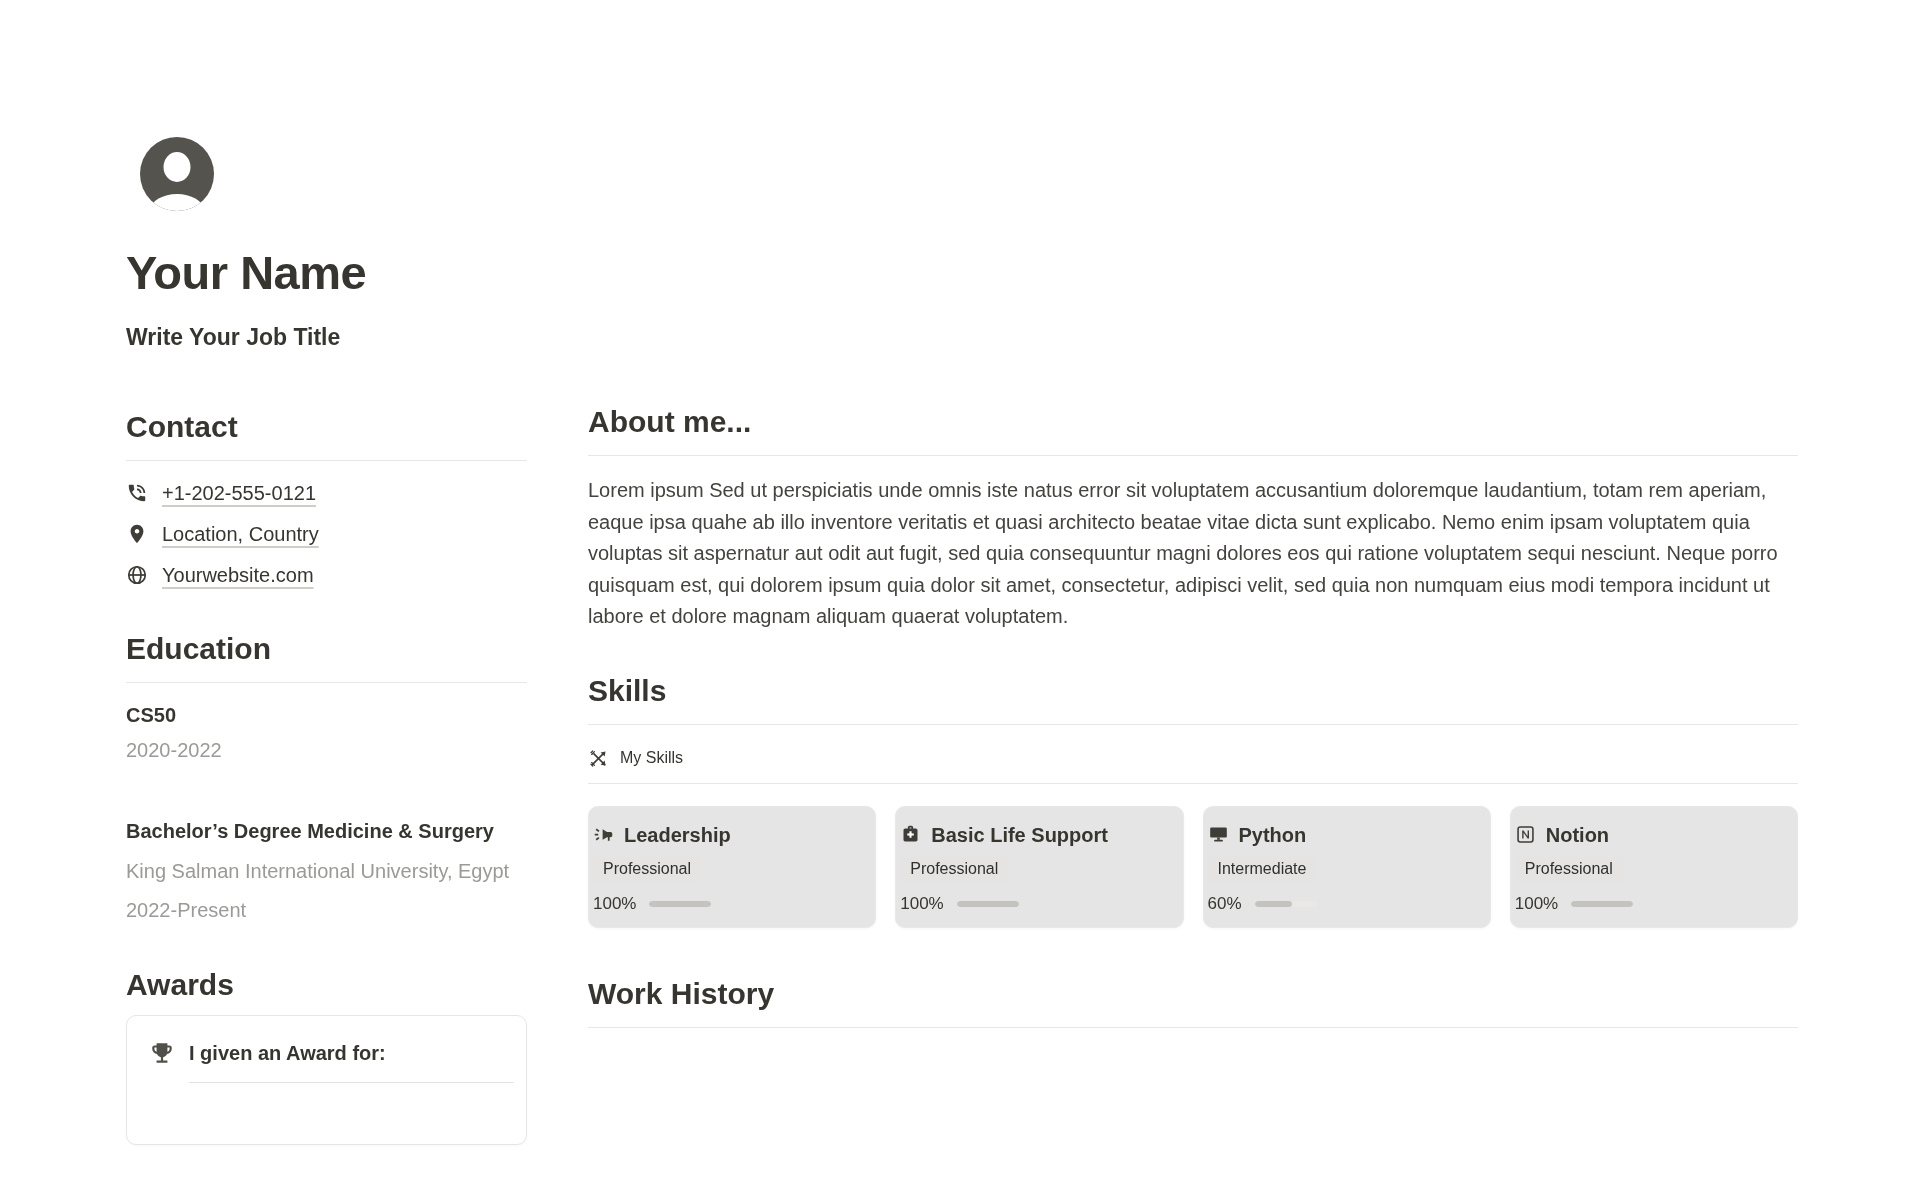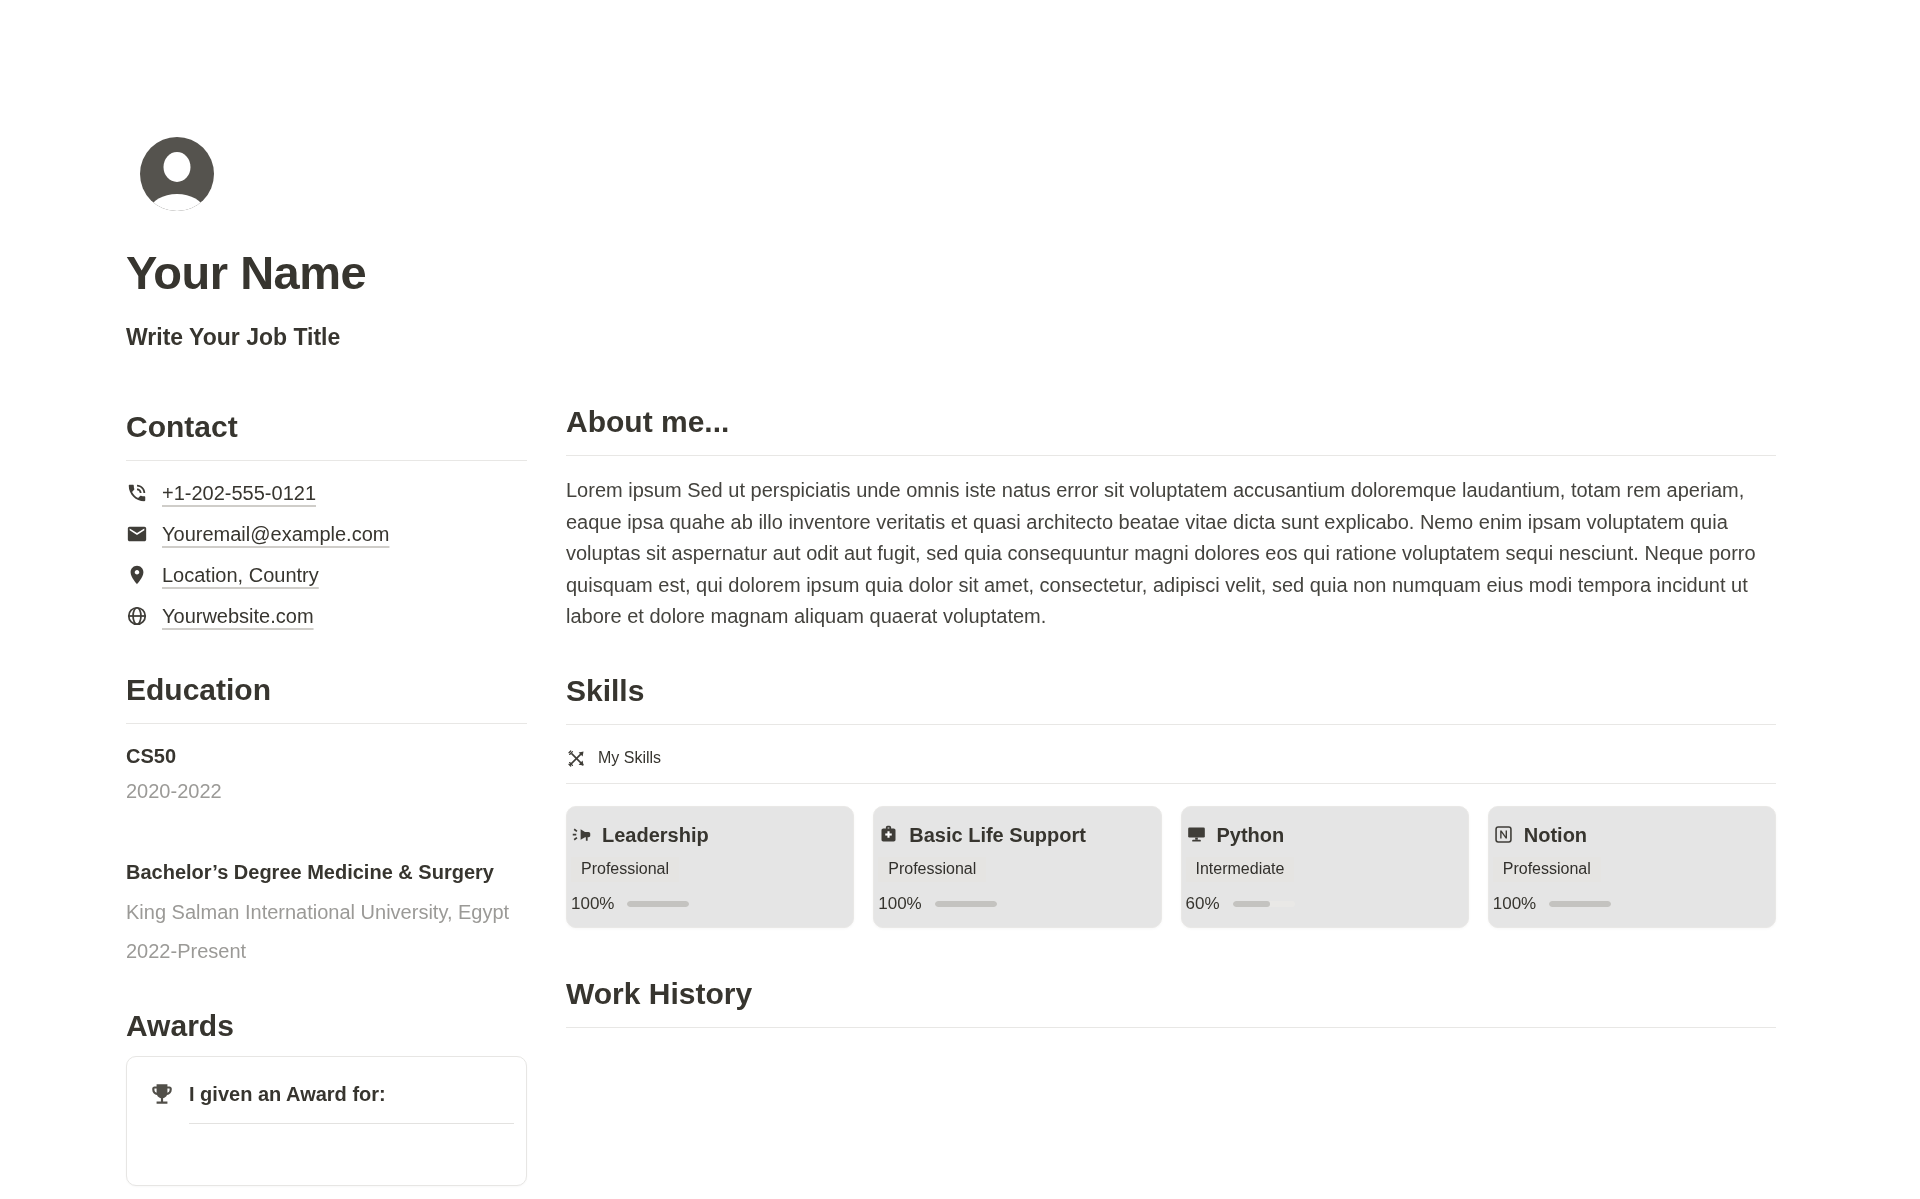--- a/index.html
+++ b/index.html
@@ -5,21 +5,21 @@
   * { box-sizing: border-box; margin: 0; padding: 0; }
   html, body { width: 1920px; height: 1199px; }
   body {
     position: relative;
     background: #ffffff;
     font-family: "Liberation Sans", "DejaVu Sans", sans-serif;
     color: #37352f;
     overflow: hidden;
   }
   .left-col  { position: absolute; left: 126px; top: 137px; width: 401px; }
-  .right-col { position: absolute; left: 566px; top: 404px; width: 1210px; }
+  .right-col { position: absolute; left: 588px; top: 404px; width: 1210px; }
 
   
   .avatar {
     width: 74px; height: 74px; border-radius: 50%;
     background: #55534e; position: relative; overflow: hidden; margin-left: 14px;
   }
   .avatar .head {
     position: absolute; top: 15px; left: 50%; transform: translateX(-50%);
     width: 27px; height: 30px; border-radius: 50%; background: #ffffff;
   }
@@ -118,28 +118,20 @@
   <h2 class="section-heading" style="margin-top:58px">Contact</h2>
 
   <div class="contact-list">
     <div class="contact-row">
       <span class="icon">
         <svg width="22" height="22" viewBox="0 0 24 24" fill="#3f3d38">
             <path d="M19 12h2c0-4.97-4.03-9-9-9v2c3.87 0 7 3.13 7 7zm-4 0h2c0-2.76-2.24-5-5-5v2c1.66 0 3 1.34 3 3zm5 3.5c-1.25 0-2.45-.2-3.57-.57-.35-.11-.74-.03-1.02.24l-2.2 2.2c-2.83-1.44-5.15-3.75-6.59-6.59l2.2-2.21c.28-.26.36-.65.25-1C8.7 6.45 8.5 5.25 8.5 4c0-.55-.45-1-1-1H4c-.55 0-1 .45-1 1 0 9.39 7.61 17 17 17 .55 0 1-.45 1-1v-3.5c0-.55-.45-1-1-1z"></path>
           </svg>
       </span>
       <a class="contact-link">+1-202-555-0121</a>
-    </div>
-    <div class="contact-row">
-      <span class="icon">
-        <svg width="22" height="22" viewBox="0 0 24 24" fill="#3f3d38">
-            <path d="M20 4H4c-1.1 0-2 .9-2 2v12c0 1.1.9 2 2 2h16c1.1 0 2-.9 2-2V6c0-1.1-.9-2-2-2zm0 4l-8 5-8-5V6l8 5 8-5v2z"></path>
-          </svg>
-      </span>
-      <a class="contact-link">Youremail@example.com</a>
     </div>
     <div class="contact-row">
       <span class="icon">
         <svg width="22" height="22" viewBox="0 0 24 24" fill="#3f3d38">
             <path d="M12 2C8.13 2 5 5.13 5 9c0 5.25 7 13 7 13s7-7.75 7-13c0-3.87-3.13-7-7-7zm0 9.5c-1.38 0-2.5-1.12-2.5-2.5s1.12-2.5 2.5-2.5 2.5 1.12 2.5 2.5-1.12 2.5-2.5 2.5z"></path>
           </svg>
       </span>
       <a class="contact-link">Location, Country</a>
     </div>
     <div class="contact-row">

